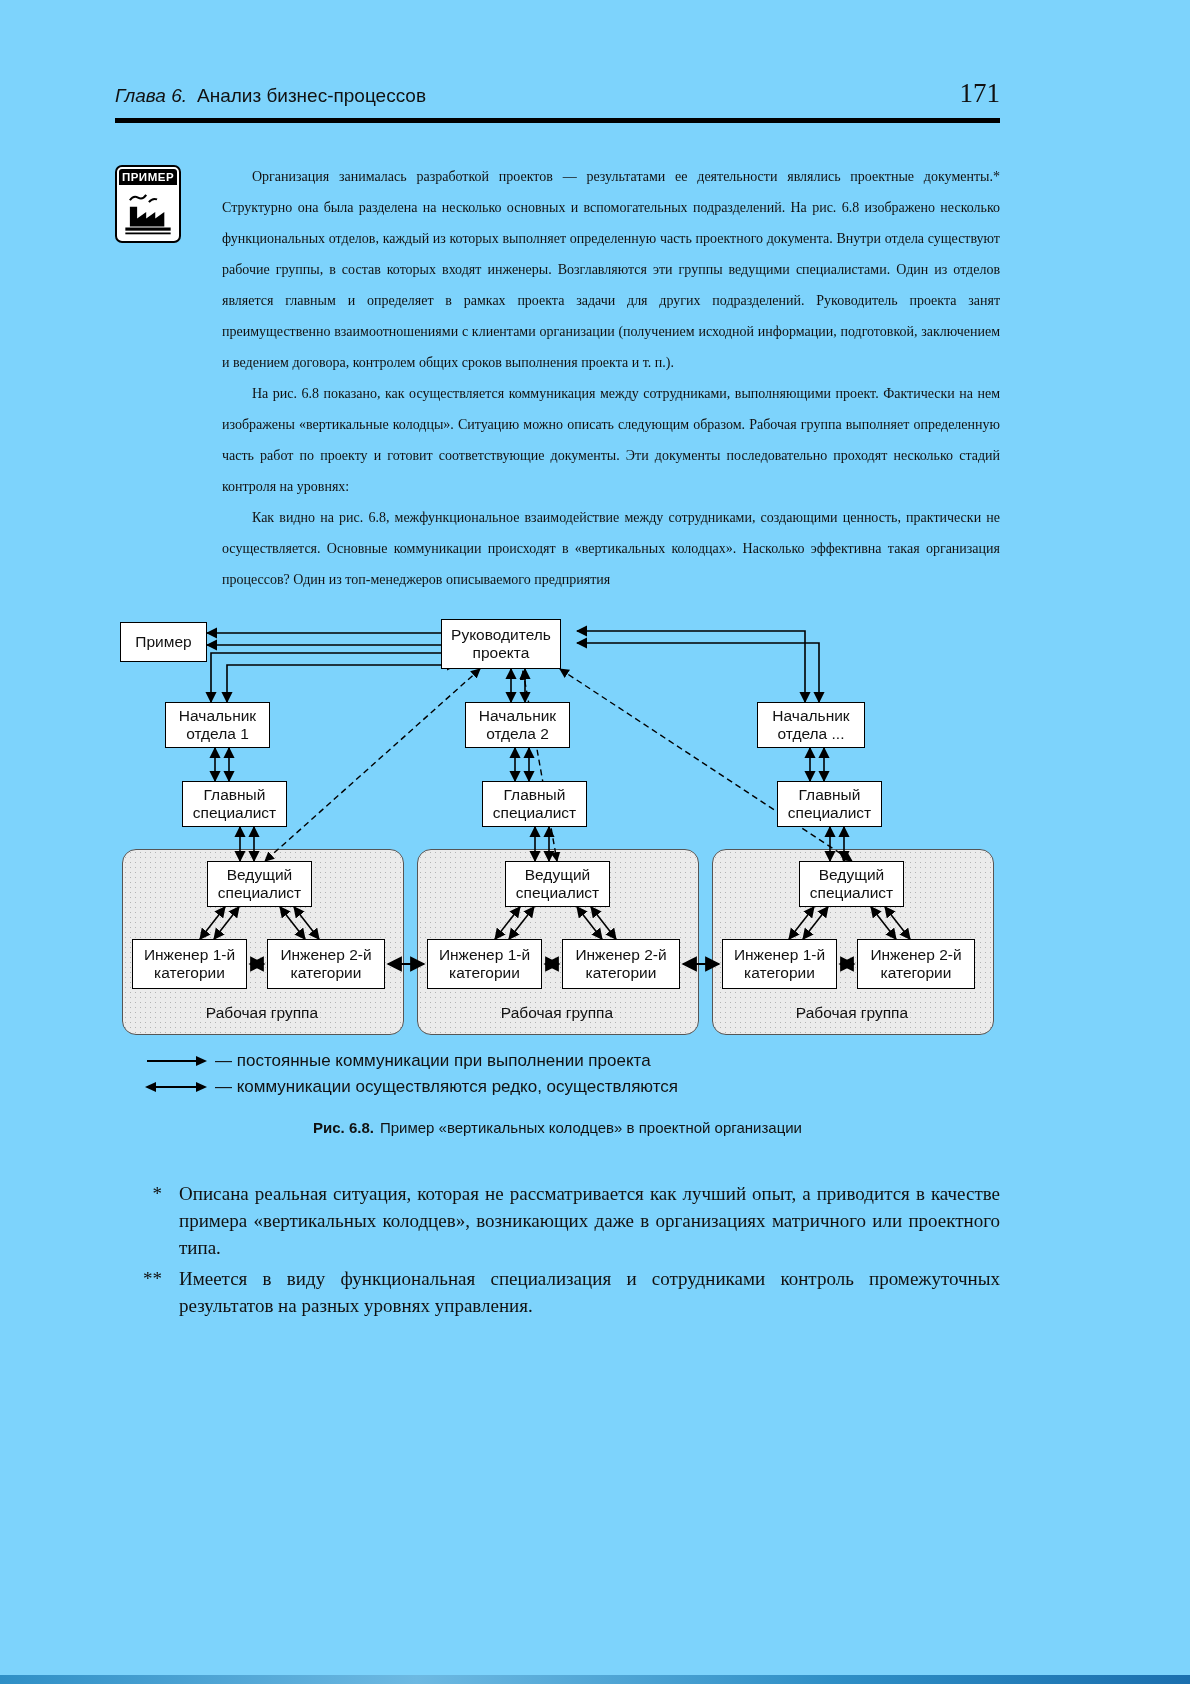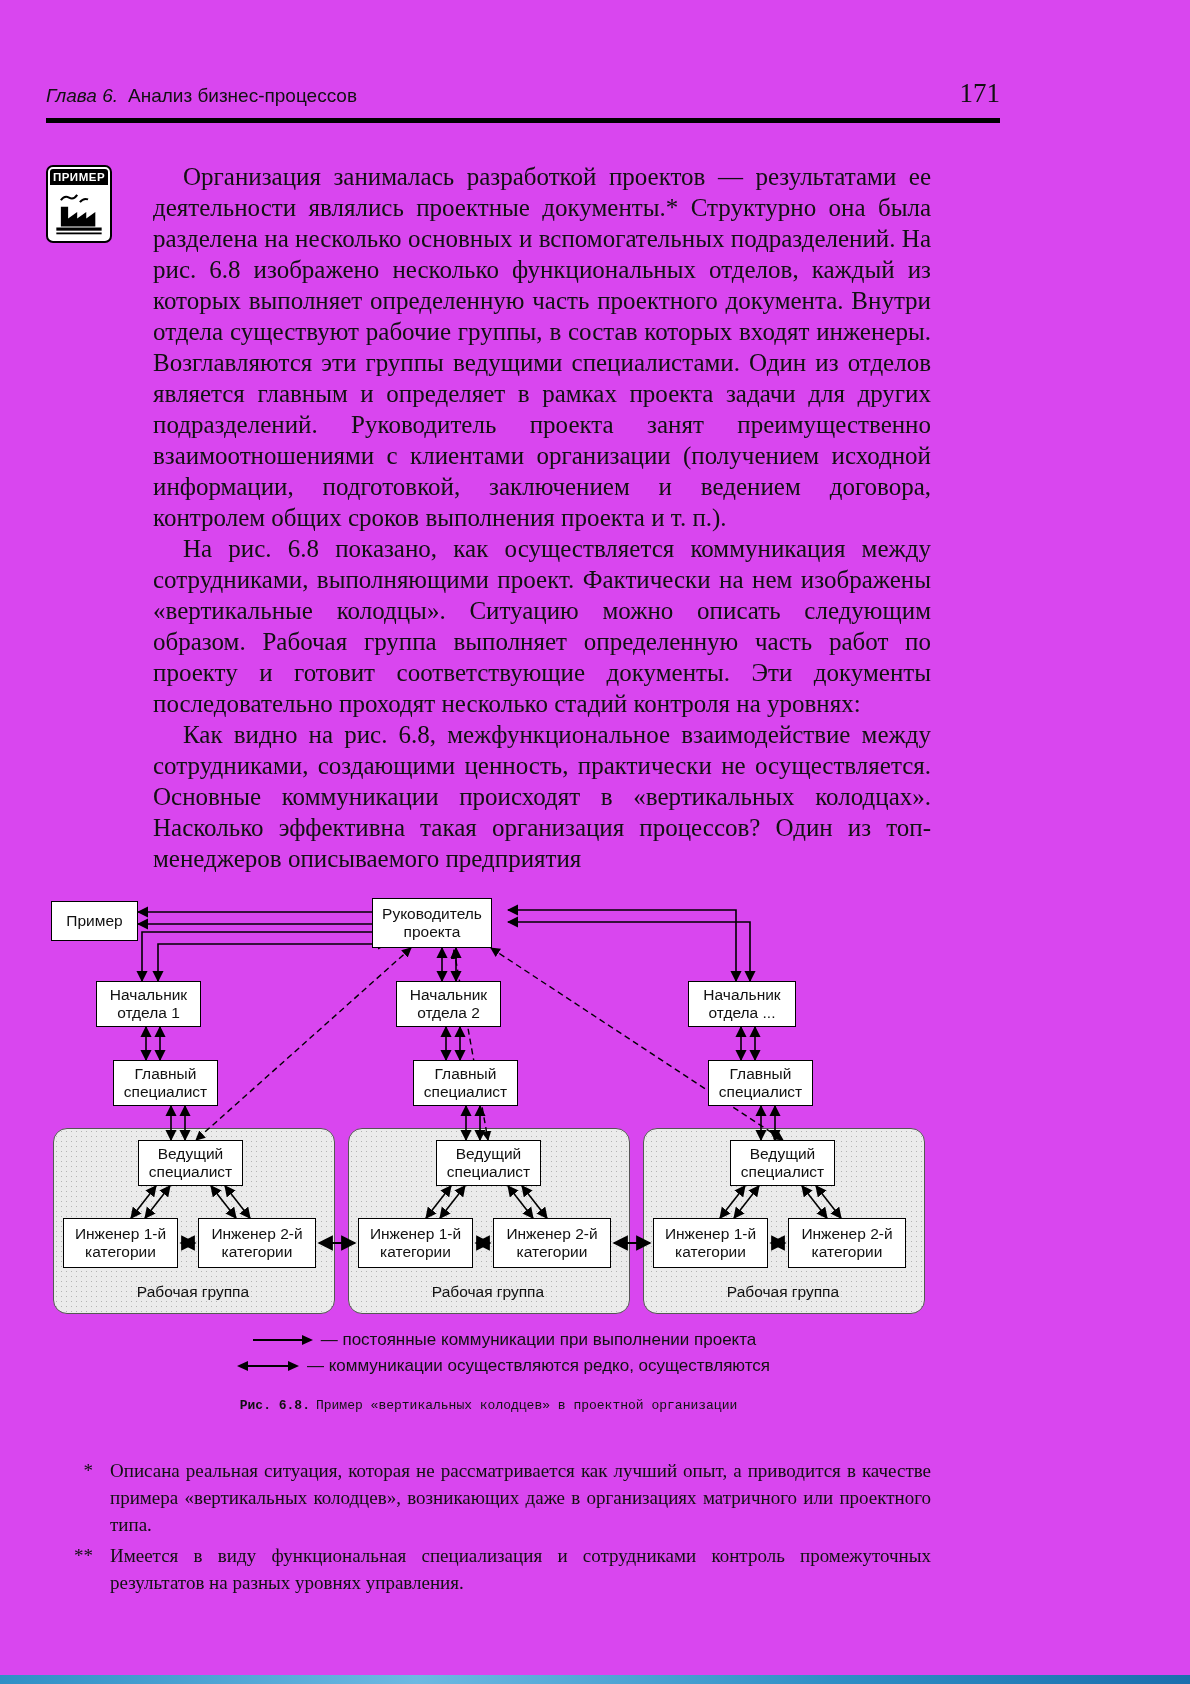--- a/index.html
+++ b/index.html
@@ -1,25 +1,25 @@
 <!DOCTYPE html>
 <html lang="ru"><head>
 <meta charset="utf-8">
 <style>
   html,body{margin:0;padding:0;background:#888;}
   .page{
     position:relative;
     width:1190px;height:1684px;
     margin:0 auto;
-    background:#d946ef;
+    background:#7dd3fc;
     color:#111;
     overflow:hidden;
     font-family:"Liberation Serif", serif;
     box-sizing:border-box;
-    padding:78px 190px 0 46px;
+    padding:78px 190px 0 115px;
   }
   
   .running-head{
     display:flex;align-items:baseline;
     font-family:"Liberation Sans", sans-serif;
     font-size:19px;
   }
   .running-head .chapter{font-style:italic;margin-right:10px;}
   .running-head .page-number{
     margin-left:auto;
@@ -45,21 +45,21 @@
     font-size:11.5px;font-weight:bold;
     text-align:center;letter-spacing:.5px;
     padding:2px 0;border-radius:3px 3px 0 0;
   }
   .example-badge svg{display:block;width:100%;height:52px;margin-top:2px;}
 
   
   .text-block{margin-left:107px;width:778px;}
   .para{
     margin:0;
-    font-size:25px;line-height:31px;
+    font-size:14px;line-height:31px;
     text-align:justify;text-indent:30px;
   }
   ul.bullets{
     margin:3px 0 3px 0;padding:0 0 0 34px;
     list-style:none;
   }
   ul.bullets li{
     font-size:21px;line-height:33px;
     position:relative;padding-left:22px;
   }
@@ -113,25 +113,25 @@
   .b-e21{left:312px;top:320px;width:115px;height:50px}
   .b-e22{left:447px;top:320px;width:118px;height:50px}
   .b-e31{left:607px;top:320px;width:115px;height:50px}
   .b-e32{left:742px;top:320px;width:118px;height:50px}
   .gl1{left:7px;top:385px;width:280px}
   .gl2{left:302px;top:385px;width:280px}
   .gl3{left:597px;top:385px;width:280px}
 
   
   .legend{margin:12px 0 0 30px;font-family:"Liberation Sans", sans-serif;font-size:17px;}
-  .legend-row{display:flex;align-items:center;margin-bottom:6px;justify-content:center;}
+  .legend-row{display:flex;align-items:center;margin-bottom:6px;}
   .legend-row svg{flex:0 0 auto;margin-right:8px;}
   figcaption{
     margin-top:22px;text-align:center;
-    font-family:Liberation Mono, monospace;font-size:13px;
+    font-family:Liberation Sans, sans-serif;font-size:15px;
   }
   figcaption .cap-label{font-weight:bold;margin-right:6px;}
 
   
   .footnotes{margin-top:44px;width:885px;}
   .fn{display:flex;margin-bottom:4px;}
   .fn-marker{
     flex:0 0 47px;text-align:right;
     font-size:19px;line-height:27px;
   }

